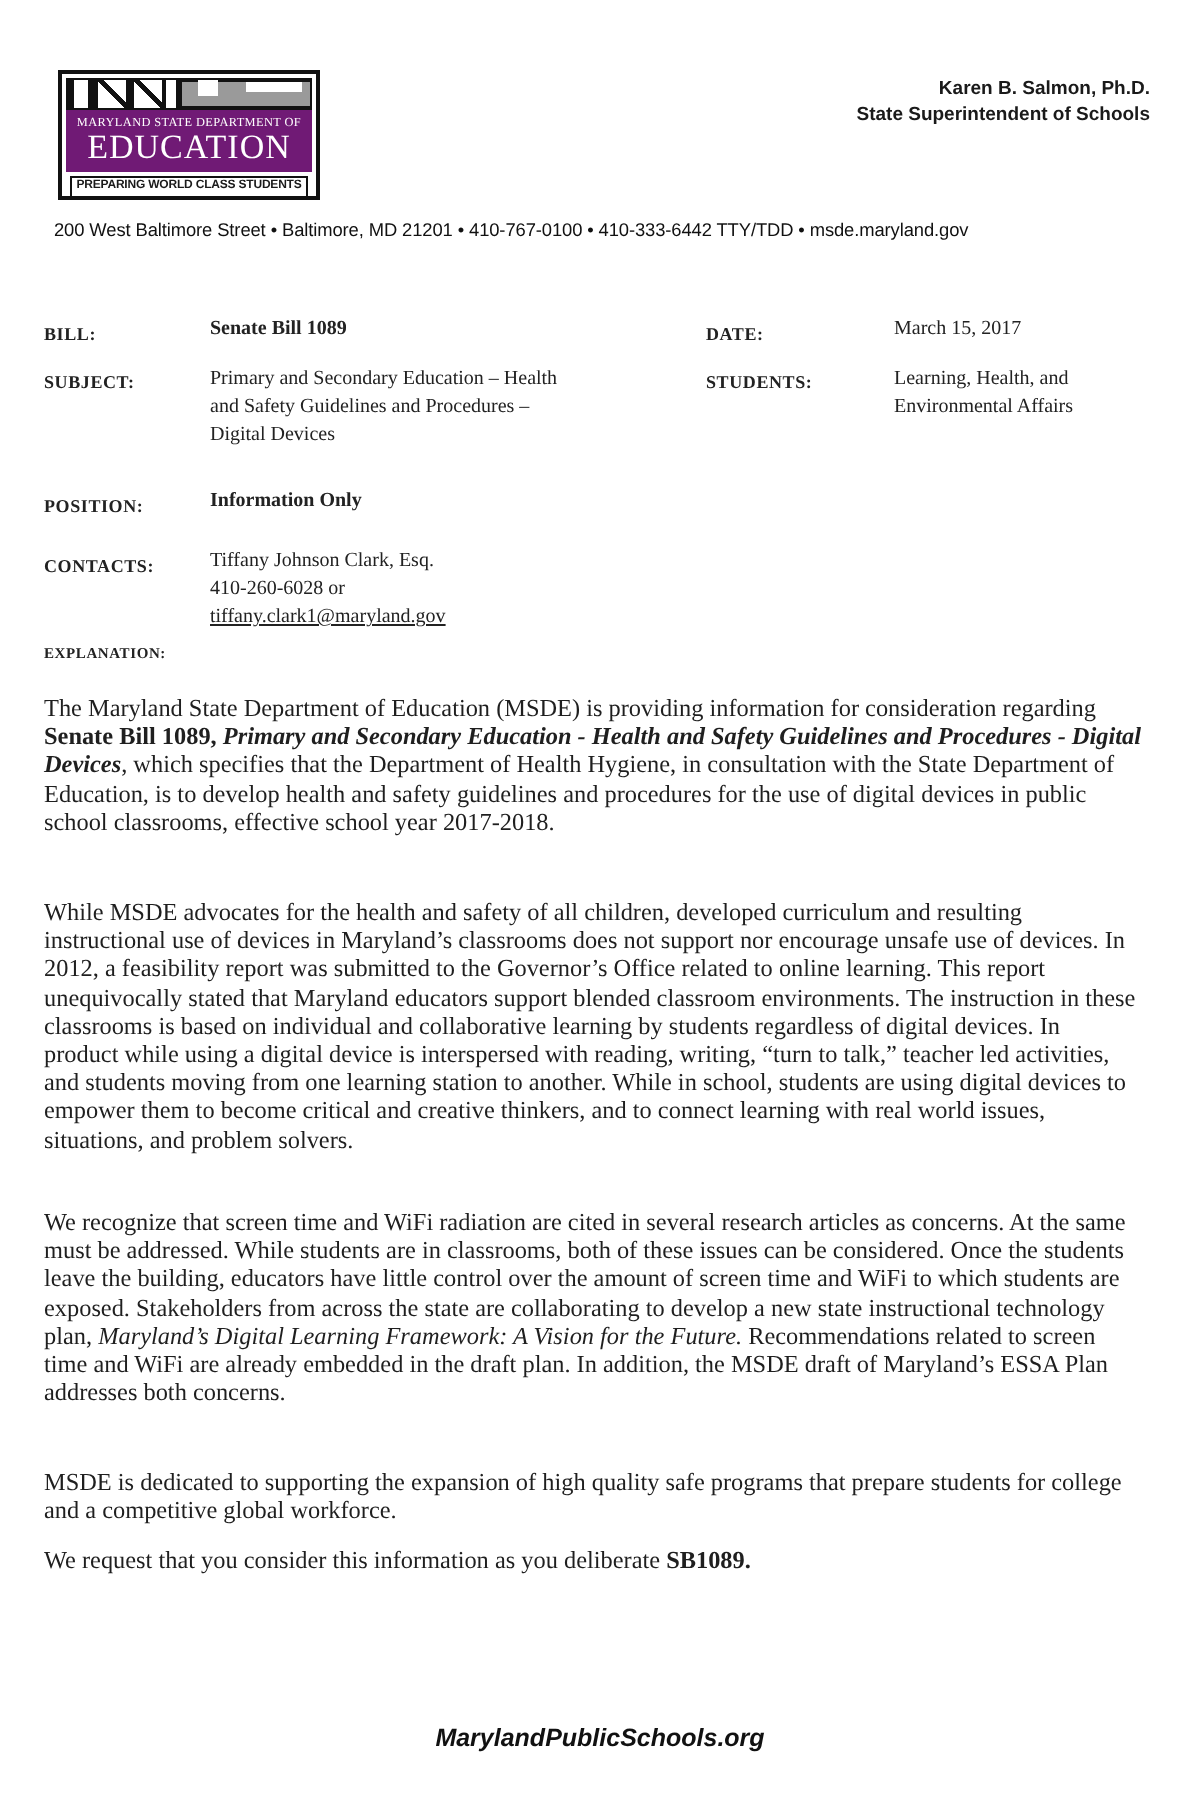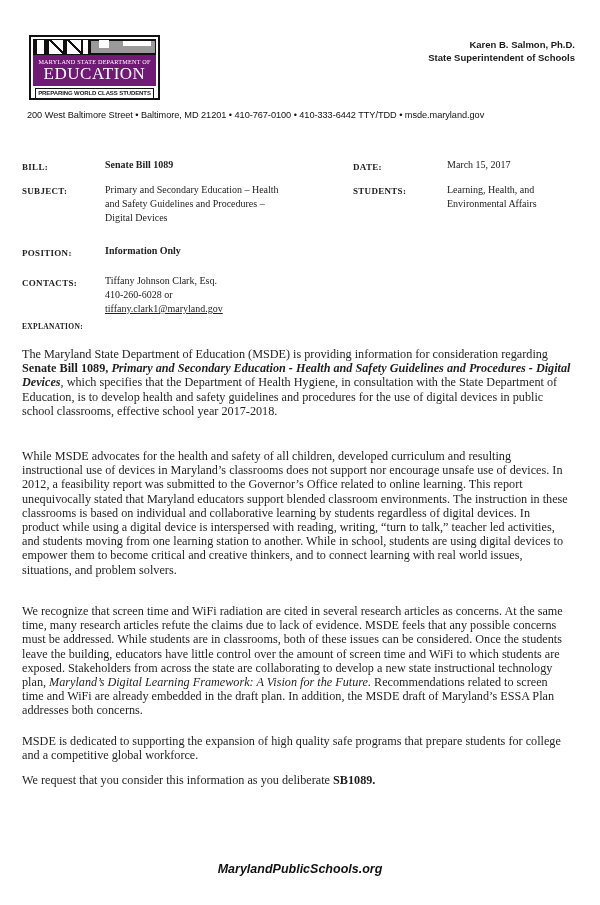--- a/index.html
+++ b/index.html
@@ -154,21 +154,20 @@
   <span class="line">unequivocally stated that Maryland educators support blended classroom environments. The instruction in these</span>
   <span class="line">classrooms is based on individual and collaborative learning by students regardless of digital devices. In</span>
   <span class="line">product while using a digital device is interspersed with reading, writing, “turn to talk,” teacher led activities,</span>
   <span class="line">and students moving from one learning station to another. While in school, students are using digital devices to</span>
   <span class="line">empower them to become critical and creative thinkers, and to connect learning with real world issues,</span>
   <span class="line">situations, and problem solvers.</span>
 </div>
 
 <div class="para" style="top:604px;">
   <span class="line">We recognize that screen time and WiFi radiation are cited in several research articles as concerns. At the same</span>
-  <span class="line">time, many research articles refute the claims due to lack of evidence. MSDE feels that any possible concerns</span>
   <span class="line">must be addressed. While students are in classrooms, both of these issues can be considered. Once the students</span>
   <span class="line">leave the building, educators have little control over the amount of screen time and WiFi to which students are</span>
   <span class="line">exposed. Stakeholders from across the state are collaborating to develop a new state instructional technology</span>
   <span class="line"><span>plan, </span><i>Maryland’s Digital Learning Framework: A Vision for the Future.</i><span> Recommendations related to screen</span></span>
   <span class="line">time and WiFi are already embedded in the draft plan. In addition, the MSDE draft of Maryland’s ESSA Plan</span>
   <span class="line">addresses both concerns.</span>
 </div>
 
 <div class="para" style="top:734px;">
   <span class="line">MSDE is dedicated to supporting the expansion of high quality safe programs that prepare students for college</span>

